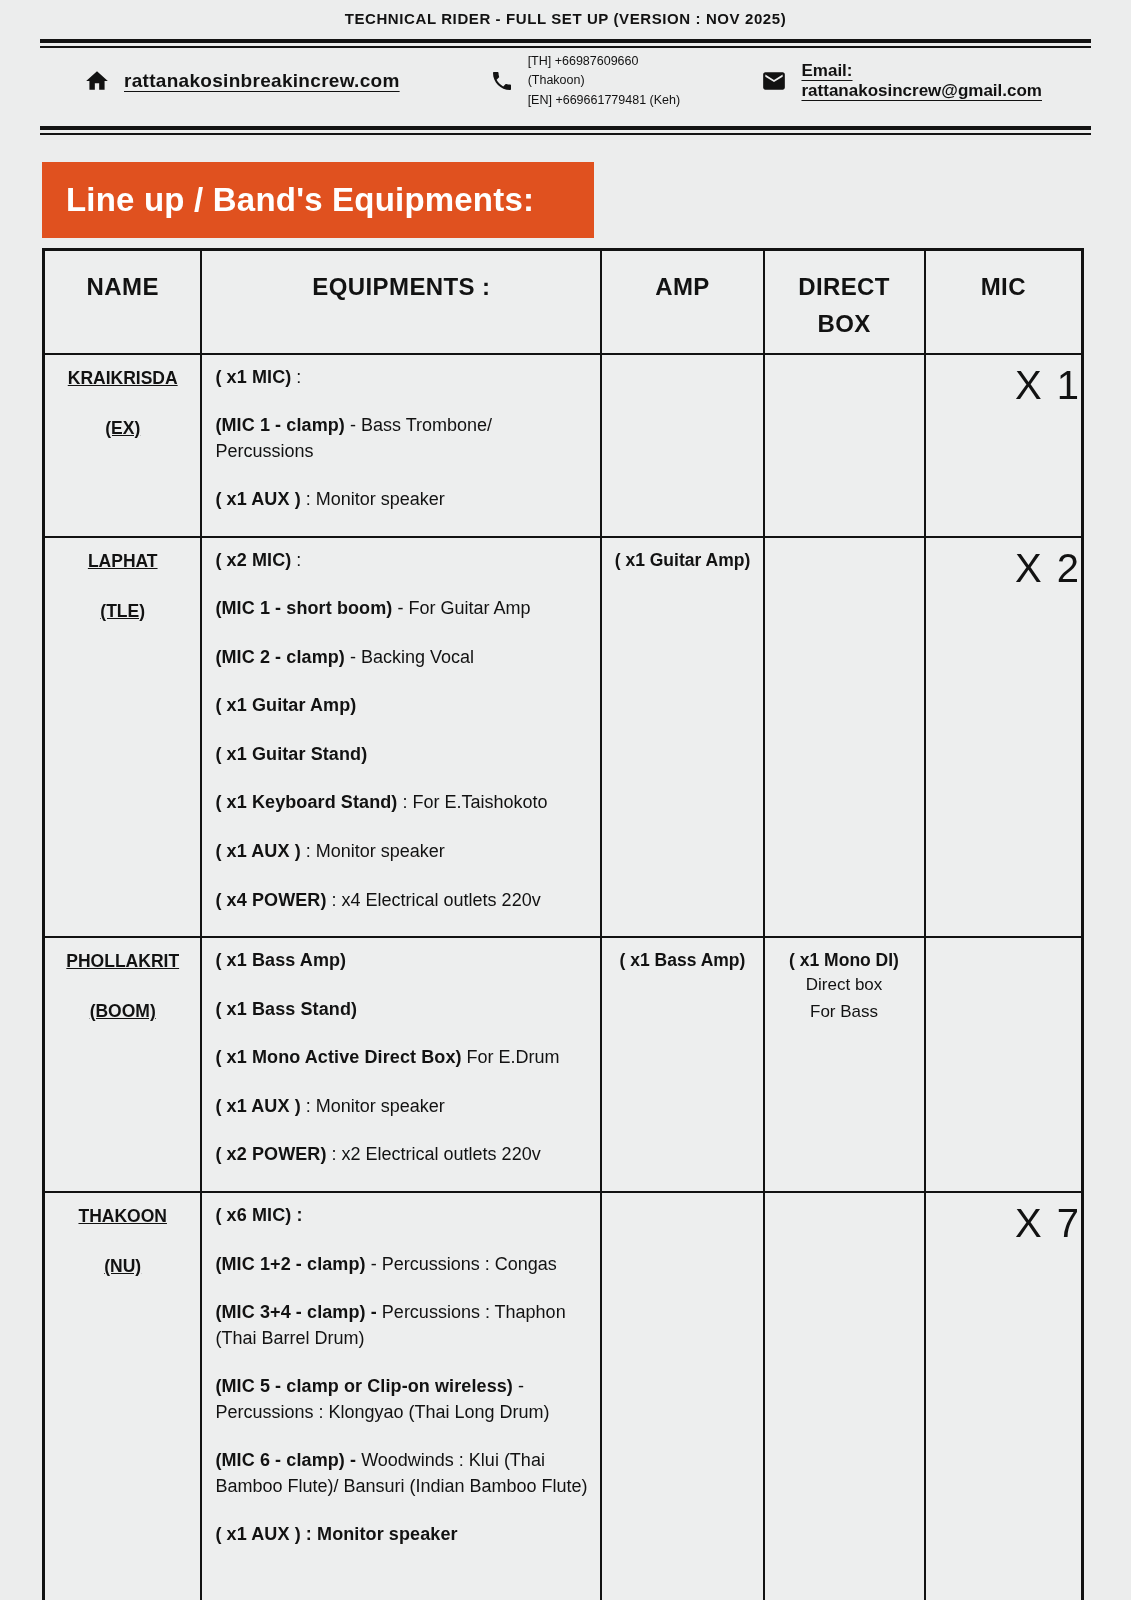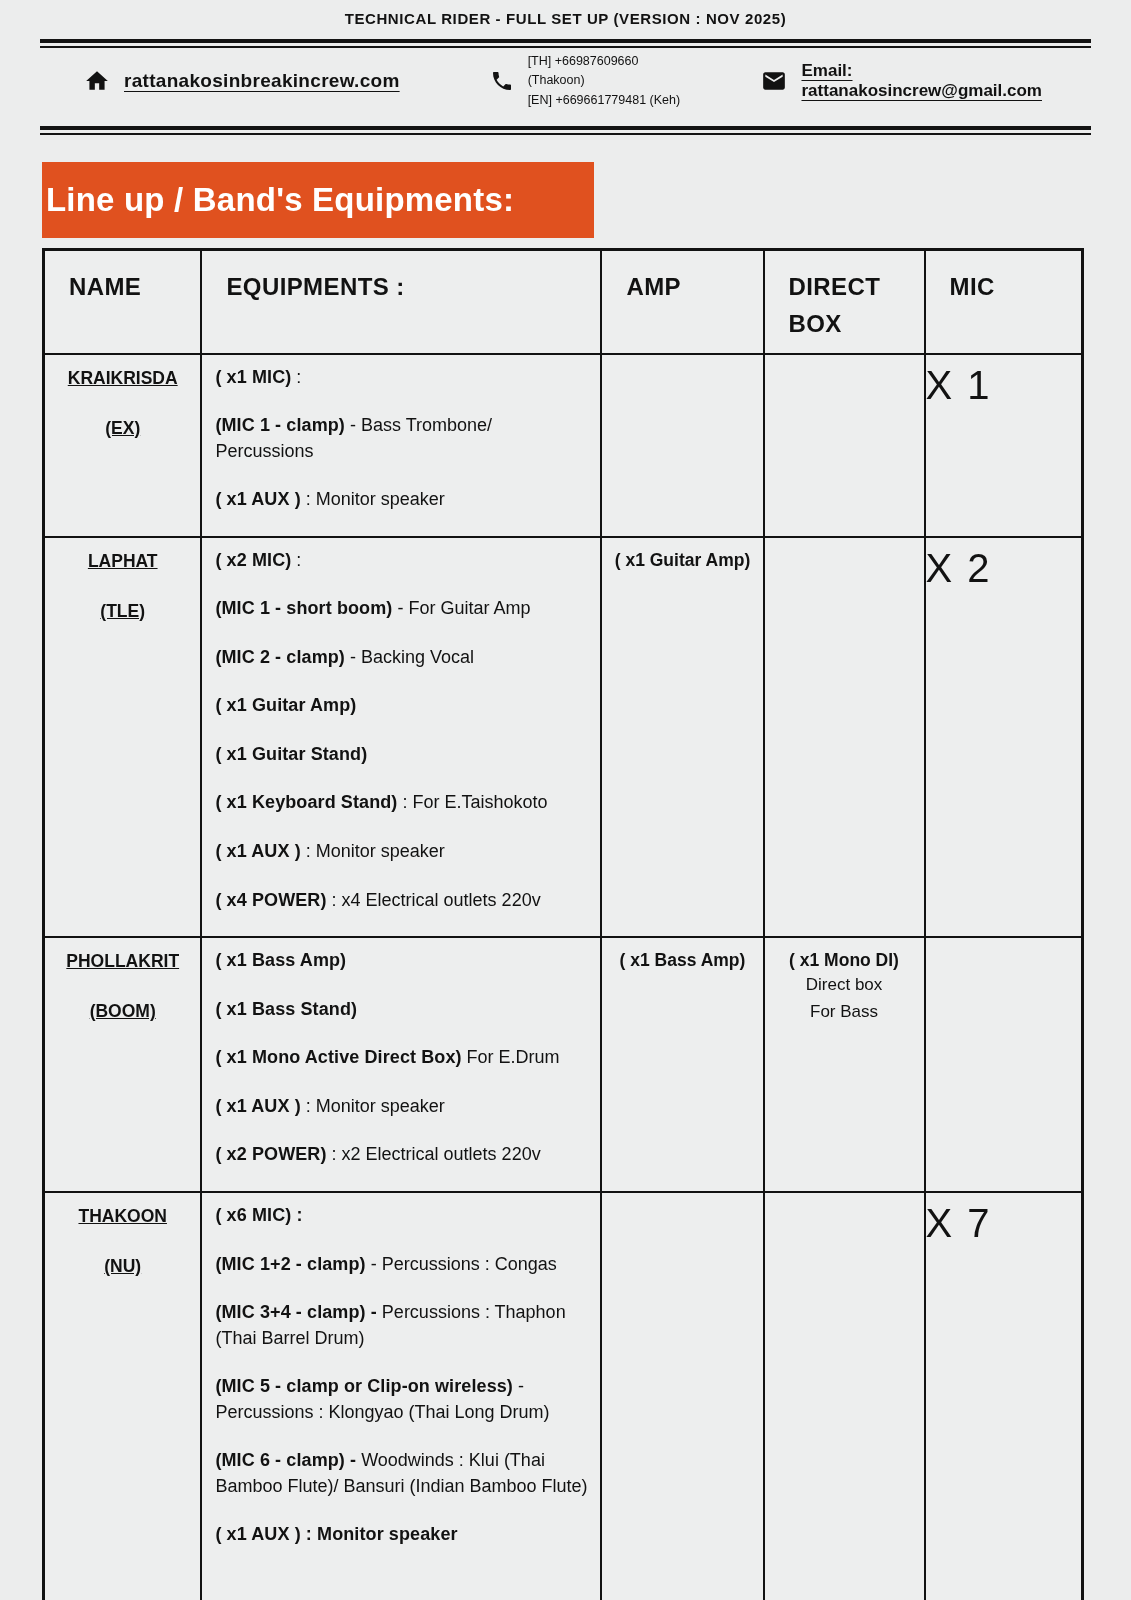--- a/index.html
+++ b/index.html
@@ -49,21 +49,21 @@
     text-decoration: underline;
     text-underline-offset: 4px;
   }
 
   
   .banner {
     margin: 27px 0 0 42px;
     width: 552px; height: 76px;
     background: #E0511F;
     display: flex; align-items: center;
-    padding-left: 4px;
+    padding-left: 24px;
   }
   .banner .txt {
     color: #ffffff;
     font-size: 33px;
     font-weight: 700;
     letter-spacing: 0.2px;
   }
 
   
   table.equip {
@@ -77,41 +77,41 @@
     border: 2.5px solid #121212;
     vertical-align: top;
   }
   table.equip { border: 3.5px solid #121212; }
   thead tr { height: 104px; }
   thead th {
     font-size: 24px;
     font-weight: 700;
     letter-spacing: 0.4px;
     padding: 17px 24px 0 24px;
-    text-align: left;
+    text-align: center;
     line-height: 1.55;
   }
   tbody tr:nth-child(1) { height: 169px; }
   tbody tr:nth-child(2) { height: 396px; }
   tbody tr:nth-child(3) { height: 255px; }
   tbody tr:nth-child(4) { height: 419px; }
 
   td.c-name { text-align: center; padding-top: 13px; font-weight: 700; font-size: 17.5px; text-decoration: underline; }
   td.c-name .nick { margin-top: 29px; }
 
   td.c-eq { padding: 10px 6px 0 13px; }
   .eq-item { font-size: 18px; line-height: 1.42; margin-bottom: 23px; }
   .eq-item b { font-weight: 700; letter-spacing: 0.1px; }
 
   td.c-amp, td.c-di { text-align: center; padding-top: 12px; font-size: 17.5px; }
   td.c-amp .val { font-weight: 700; }
   td.c-di .di-bold { font-weight: 700; }
   td.c-di .di-line { font-weight: 400; font-size: 17px; line-height: 1.6; }
 
-  td.c-mic { text-align: left; padding-top: 8px; }
+  td.c-mic { text-align: right; padding-top: 8px; }
   td.c-mic .val {
     font-size: 40px;
     font-weight: 400;
     font-stretch: condensed;
     letter-spacing: 2px;
     font-family: "Liberation Sans", sans-serif;
   }
 </style>
 </head>
 <body>

